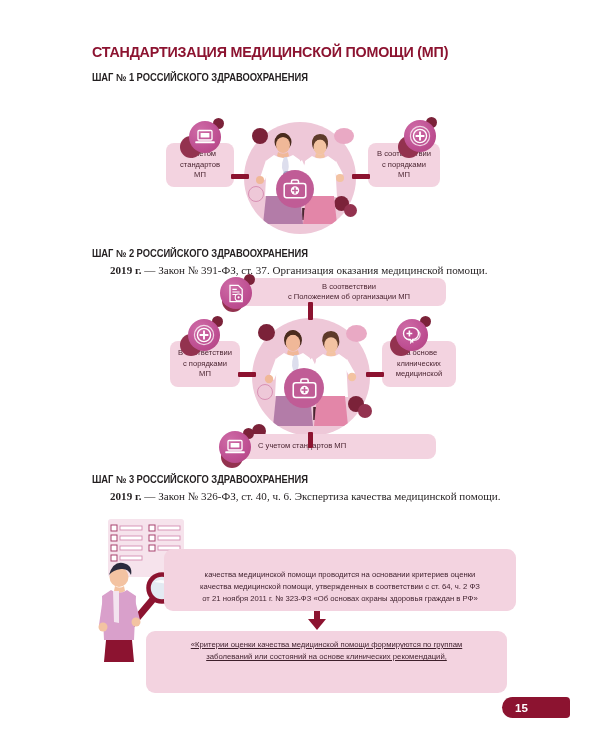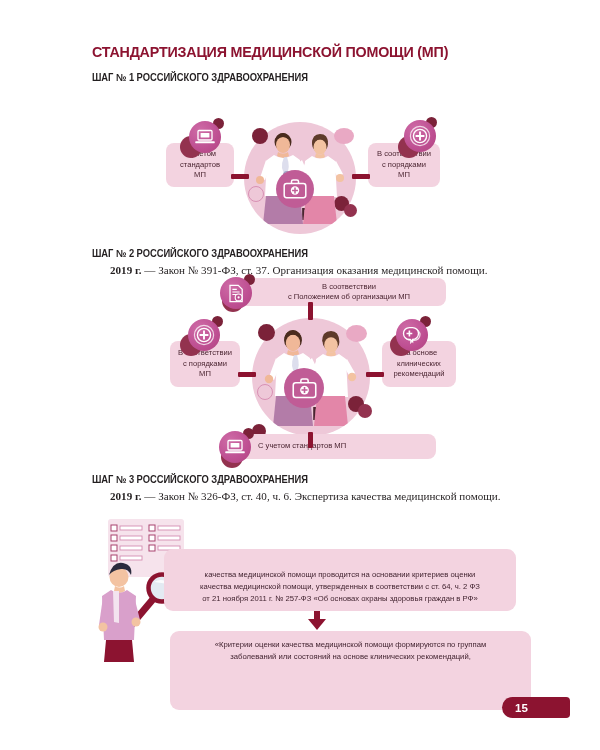--- a/index.html
+++ b/index.html
@@ -379,21 +379,21 @@
         <circle cx="11" cy="11" r="6.6" fill="none" stroke="#ffffff" stroke-width="1.4"></circle>
         <path d="M11 6.6 v8.8 M6.6 11 h8.8" stroke="#ffffff" stroke-width="1.9"></path>
       </svg>
     </div>
     <div class="badge-dark tiny" style="left:212px;top:316px;"></div>
 
     <div class="pill" style="left:382px;top:341px;width:74px;height:46px;">
       <span>
         <span>На основе</span><br>
         <span>клинических</span><br>
-        <span>рекомендаций</span>
+        <span>медицинской</span>
       </span>
     </div>
     <div class="badge-shadow" style="left:390px;top:334px;"></div>
     <div class="icon-badge" style="left:396px;top:319px;">
       <svg width="22" height="18" viewBox="0 0 22 18">
         <path d="M13.4 3.2 a5.6 5.6 0 0 1 0 11.2 h-1.2 l-2.6 2.4 v-2.4 a5.6 5.6 0 0 1 0 -11.2z" fill="none" stroke="#ffffff" stroke-width="1.2" opacity=".8"></path>
         <path d="M8.4 1.6 a5.9 5.9 0 0 0 0 11.8 h.8 l2.4 2.4 v-2.4 a5.9 5.9 0 0 0 0 -11.8z" fill="#BE4F92" stroke="#ffffff" stroke-width="1.3"></path>
         <path d="M8.4 4.6 v5.8 M5.5 7.5 h5.8" stroke="#ffffff" stroke-width="1.6"></path>
       </svg>
     </div>
@@ -456,27 +456,27 @@
       <circle cx="11" cy="83" r="4.5" fill="#F3C3A2"></circle>
       <circle cx="44" cy="78" r="4.5" fill="#F3C3A2"></circle>
       <path d="M14 96 l26 0 l2 22 l-30 0z" fill="#8C1330"></path>
     </svg>
   </div>
 
   <div class="quote-box" style="left:164px;top:549px;width:352px;height:62px;">
     <br>
     <span>качества медицинской помощи проводится на основании критериев оценки</span><br>
     <span>качества медицинской помощи, утвержденных в соответствии с ст. 64, ч. 2 ФЗ</span><br>
-    <span>от 21 ноября 2011 г. № 257-ФЗ «Об основах охраны здоровья граждан в РФ»</span>
+    <span>от 21 ноября 2011 г. № 323-ФЗ «Об основах охраны здоровья граждан в РФ»</span>
   </div>
 
   <div class="arrow-stem" style="left:314px;top:611px;height:10px;"></div>
   <div class="arrow-down" style="left:308px;top:619px;"></div>
 
-  <div class="quote-box" style="left:170px;top:631px;width:361px;height:79px;">
+  <div class="quote-box" style="left:146px;top:631px;width:361px;height:62px;text-decoration:underline;">
     <span>«Критерии оценки качества медицинской помощи формируются по группам</span><br>
     <span>заболеваний или состояний на основе клинических рекомендаций,</span><br>
     <br>
   </div>
 
   <div class="page-num">15</div>
 
 </div>
 
 </body></html>

